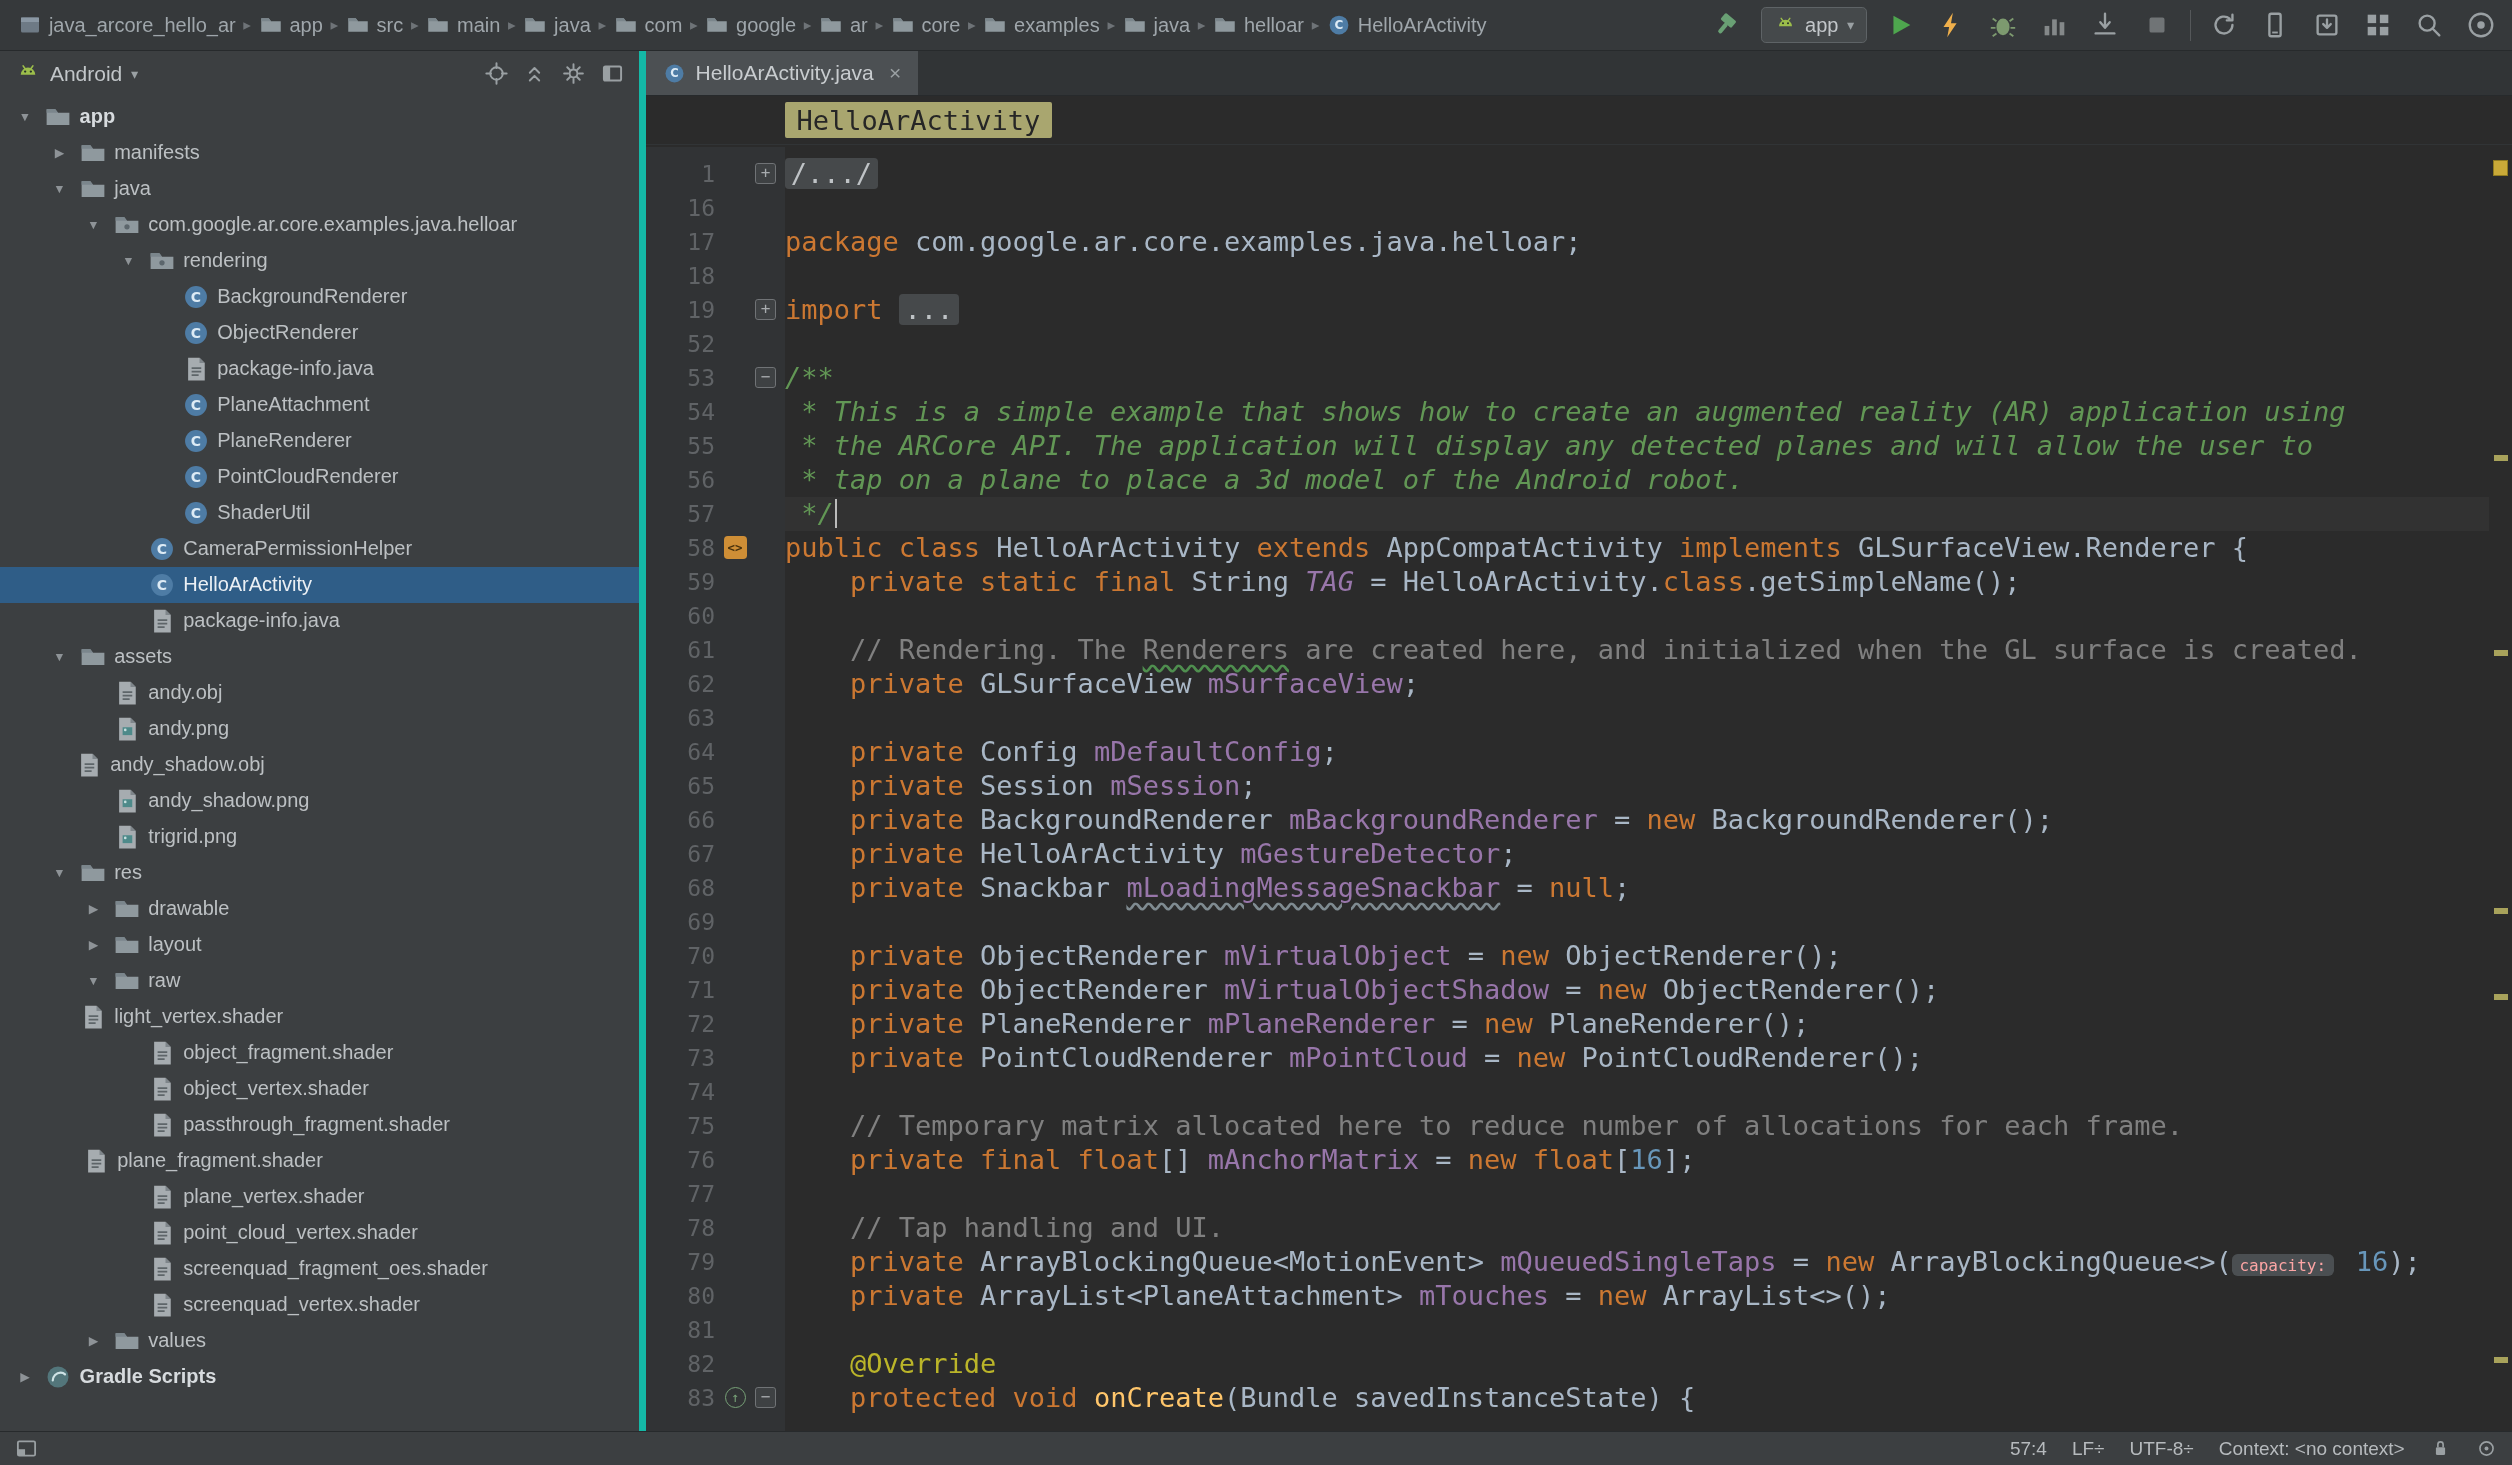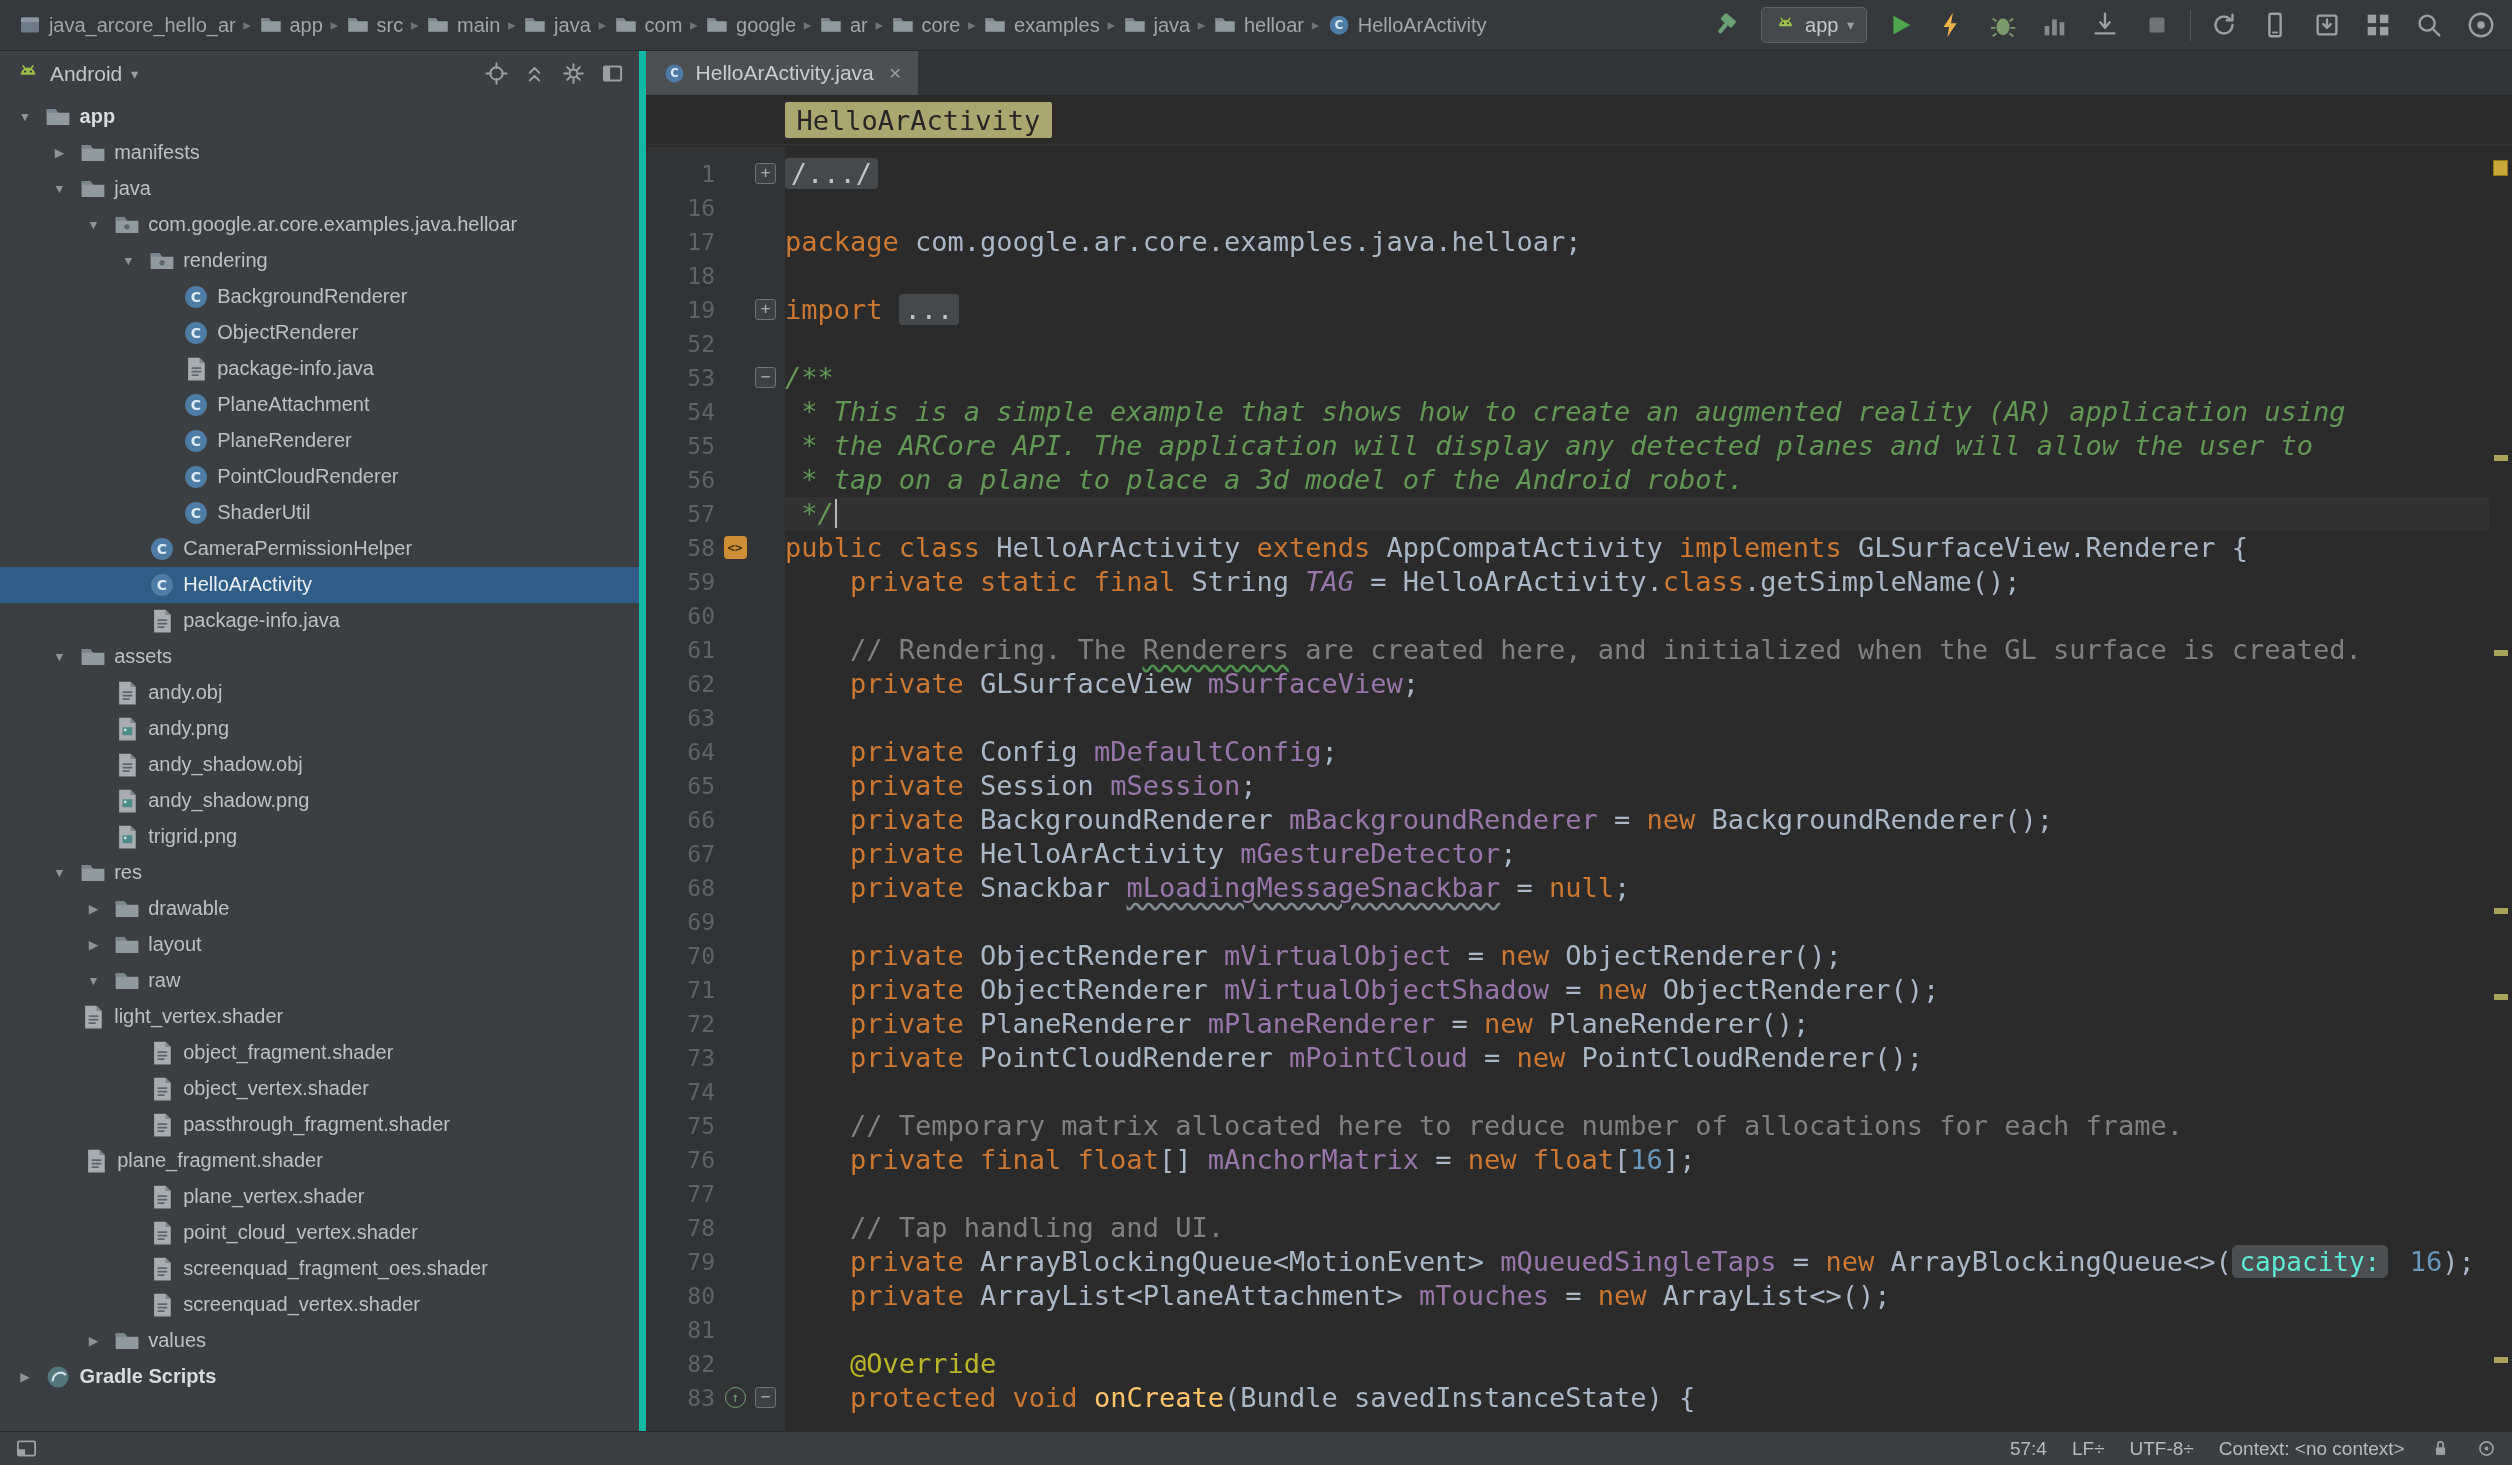--- a/index.html
+++ b/index.html
@@ -66,21 +66,21 @@
   .tk-c{color:#808080}
   .tk-j{color:#629755;font-style:italic}
   .tk-f{color:#9876AA}
   .tk-s{color:#9876AA;font-style:italic}
   .tk-n{color:#6897BB}
   .tk-a{color:#BBB529}
   .tk-m{color:#FFC66B}
   .tk-t{color:#808080;text-decoration:underline;text-decoration-style:wavy;text-decoration-color:#4F8F4F;text-underline-offset:5.7px}
   .tk-w{color:#9876AA;text-decoration:underline;text-decoration-style:wavy;text-decoration-color:#7F8B91;text-underline-offset:5.7px}
   .tk-x{background:#46494B;border-radius:3.8px;padding:0 5.7px;color:#BFC3C6}
-  .tk-h{background:#4B4F52;border-radius:5.7px;padding:1.9px 7.6px;color:#5eead4;font-size:26px;margin-right:5.7px}
+  .tk-h{background:#4B4F52;border-radius:5.7px;padding:1.9px 7.6px;color:#fca5a5;font-size:16px;margin-right:5.7px}
 
   .stripe{position:absolute;right:0;top:96px;bottom:0;width:23px;background:#2B2B2B}
   .stripe-ind{position:absolute;right:3.8px;top:13.4px;width:15.3px;height:15.3px;background:#C9A938;border:1px solid #8F7A20}
   .mark{position:absolute;right:3.8px;width:14.3px;height:5.7px;background:#A8A25B}
 
   
   .statusbar{position:absolute;left:0;bottom:0;width:100%;height:34px;background:#3C3F41;border-top:1px solid #272A2C;display:flex;align-items:center;justify-content:space-between;padding:0 15.3px;font-size:19px;color:#B6BABD;z-index:5}
   .sb-left svg{width:23px;height:23px}
   .sb-right{display:flex;align-items:center;gap:25px}
   .sb-right .ic svg{width:21px;height:21px}
@@ -545,21 +545,21 @@
           <span class="ic">
             <svg viewBox="0 0 32 32">
               <path d="M7 3h13l6 6v20H7z" fill="#A6ACB0"></path>
               <path d="M20 3l6 6h-6z" fill="#7E858A"></path>
               <rect x="11" y="14" width="11" height="9" fill="#4E8A8A"></rect>
               <circle cx="14" cy="17" r="1.5" fill="#C8E0E0"></circle>
             </svg>
           </span>
           <span class="lbl">andy.png</span>
         </div>
-        <div class="trow" style="padding-left:82px">
+        <div class="trow" style="padding-left:44px">
           <span class="chev"></span>
           <span class="ic">
             <svg viewBox="0 0 32 32">
               <path d="M7 3h13l6 6v20H7z" fill="#A6ACB0"></path>
               <path d="M20 3l6 6h-6z" fill="#7E858A"></path>
               <rect x="11" y="14" width="11" height="2" fill="#5E6569"></rect>
               <rect x="11" y="18" width="11" height="2" fill="#5E6569"></rect>
               <rect x="11" y="22" width="8" height="2" fill="#5E6569"></rect>
             </svg>
           </span>

